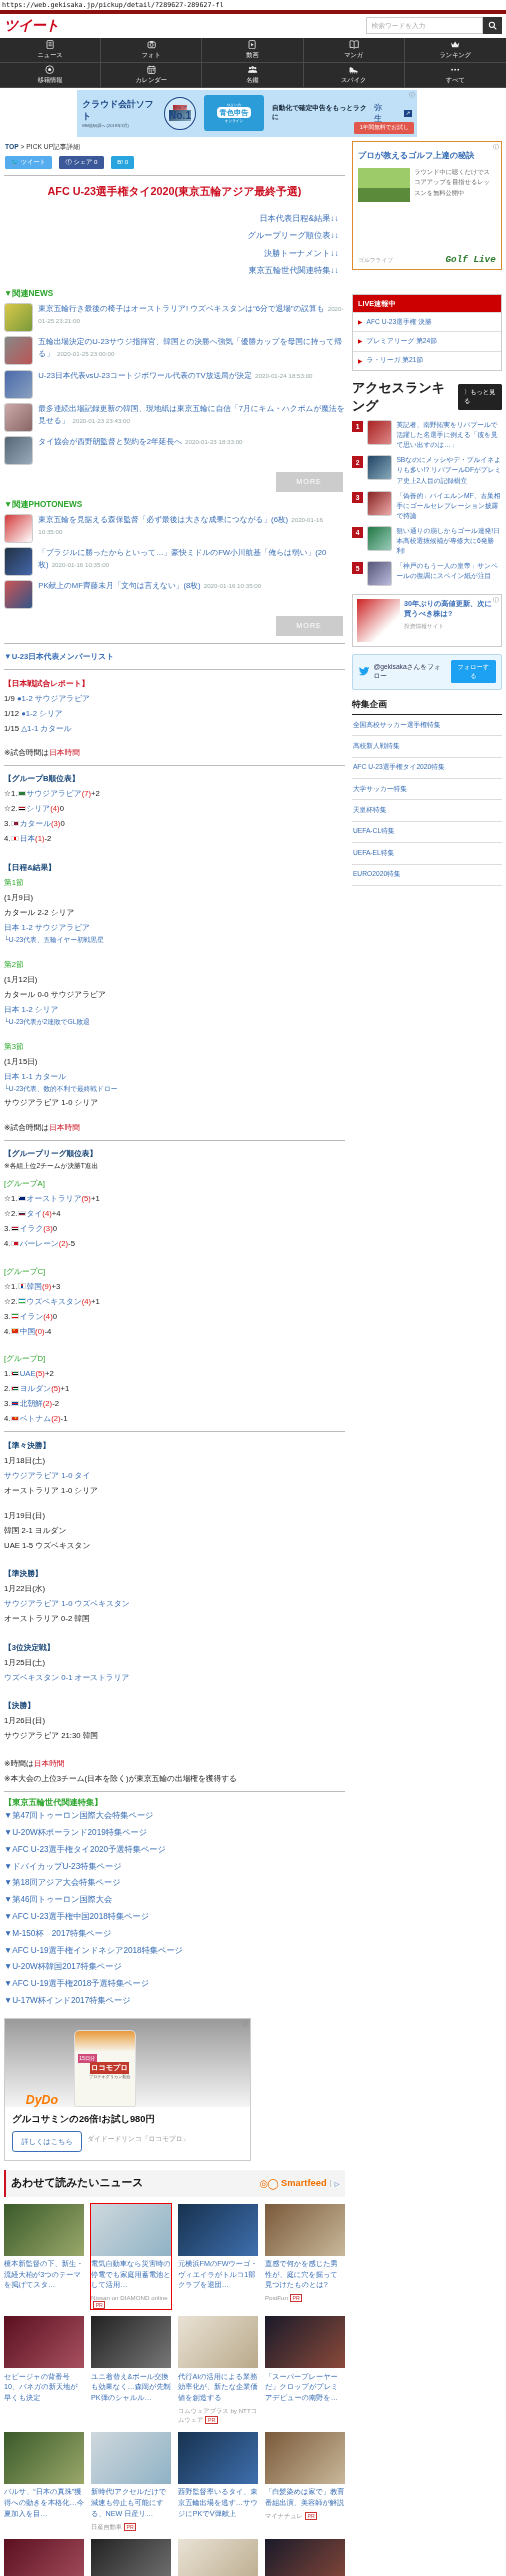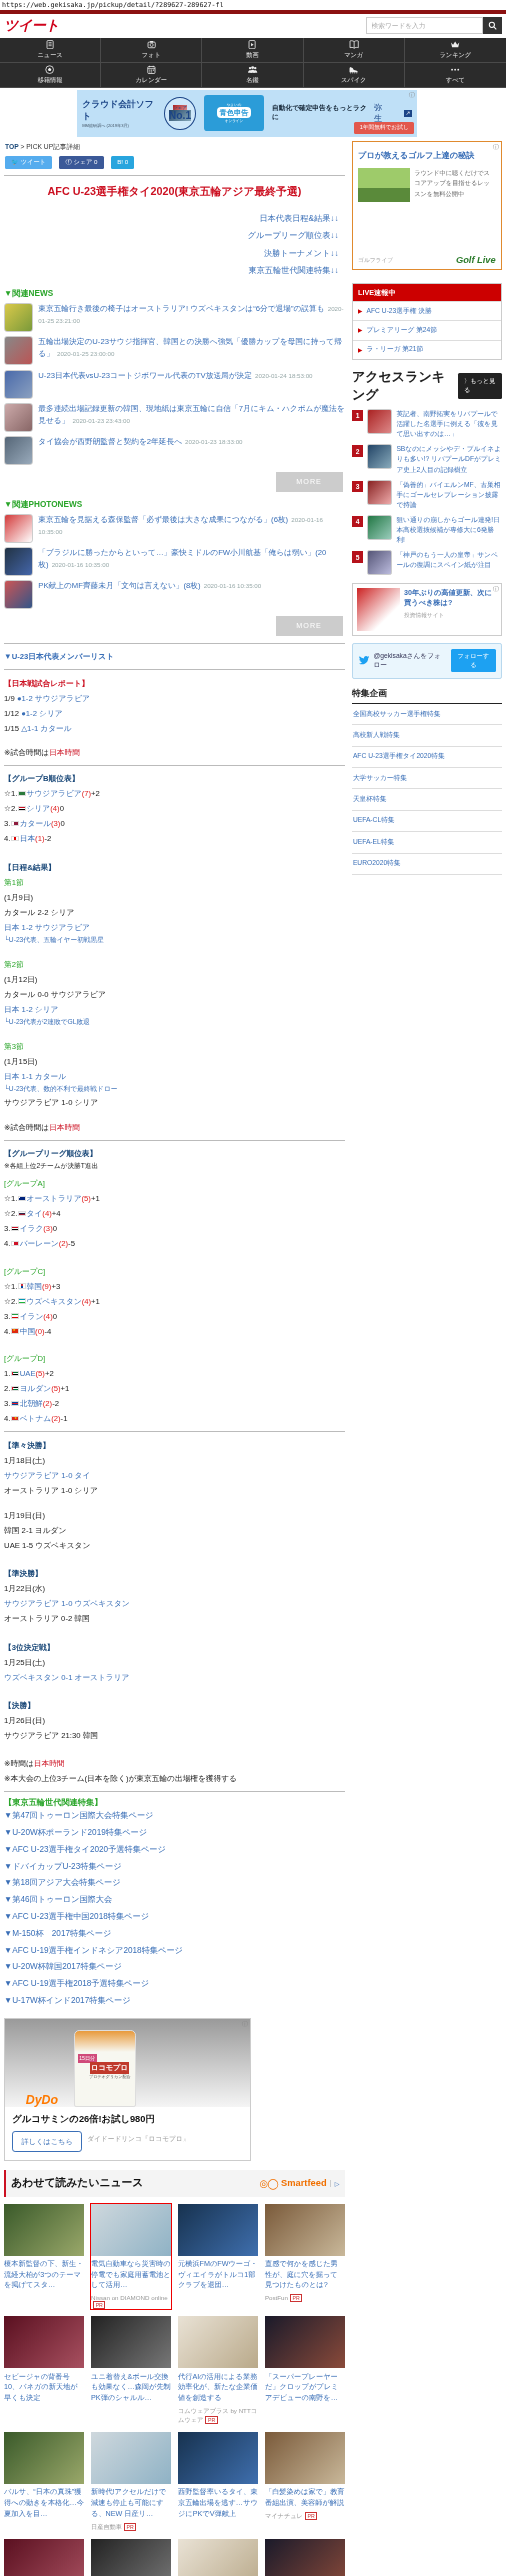--- a/index.html
+++ b/index.html
@@ -125,21 +125,21 @@
   .sf-grid .sf-cell:nth-child(8n+3) .sf-img{background:linear-gradient(135deg,#17324f,#3f6fae);}
   .sf-grid .sf-cell:nth-child(8n+4) .sf-img{background:linear-gradient(135deg,#7a5a3a,#c9b89a);}
   .sf-grid .sf-cell:nth-child(8n+5) .sf-img{background:linear-gradient(135deg,#5a1020,#a85060);}
   .sf-grid .sf-cell:nth-child(8n+6) .sf-img{background:linear-gradient(135deg,#222,#777);}
   .sf-grid .sf-cell:nth-child(8n+7) .sf-img{background:linear-gradient(135deg,#e9e2d5,#b9a98a);}
   .sf-grid .sf-cell:nth-child(8n+8) .sf-img{background:linear-gradient(135deg,#1a1a2a,#8a4a3a);}
   .btn-more { background:#222; color:#fff; font-size:6.2px; padding:3.6px 6.2px; border-radius:1.5px; cursor:pointer; }
   .rk-num { flex:0 0 11.3px; width:11.3px; height:11.3px; background:#b5121b; color:#fff; font-size:6.7px; font-weight:bold; display:flex; align-items:center; justify-content:center; }
 
   
-  .sb-ad { border:1px solid #e08a2e; padding:5.2px; position:relative; margin-bottom:13px; min-height:129px; }
+  .sb-ad { border:1px solid #e08a2e; padding:5.2px; position:relative; margin-bottom:24px; min-height:129px;font-family:Liberation Mono, monospace; }
   .sb-ad .hl { color:#3a6fb7; font-size:8.2px; font-weight:bold; line-height:1.5; margin:3.1px 0 5.2px 0; }
   .sb-ad .img { width:52px; height:34px; float:left; margin:0 4.1px 2.1px 0; background:linear-gradient(#9ecb6a 60%,#5a8a3a 60%); }
   .sb-ad .bd { color:#666; font-size:6.2px; line-height:1.7; }
   .sb-ad .brand { position:absolute; right:5.2px; bottom:4.1px; color:#2a7a2a; font-weight:bold; font-style:italic; font-size:9.3px; }
   .sb-ad .note { position:absolute; left:5.2px; bottom:4.1px; color:#999; font-size:5.7px; }
   .sb-box { border:0.5px solid #ccc; margin-bottom:8.2px; }
   .live-h { background:#cc0000; color:#fff; font-weight:bold; font-size:7.2px; padding:3.6px 5.2px; }
   .live-it { display:flex; align-items:center; gap:4.1px; padding:4.6px 5.2px; border-top:0.5px solid #ddd; font-size:6.7px; cursor:pointer; }
   .live-it:first-of-type { border-top:none; }
   .play { color:#cc0000; font-size:5.7px; }

